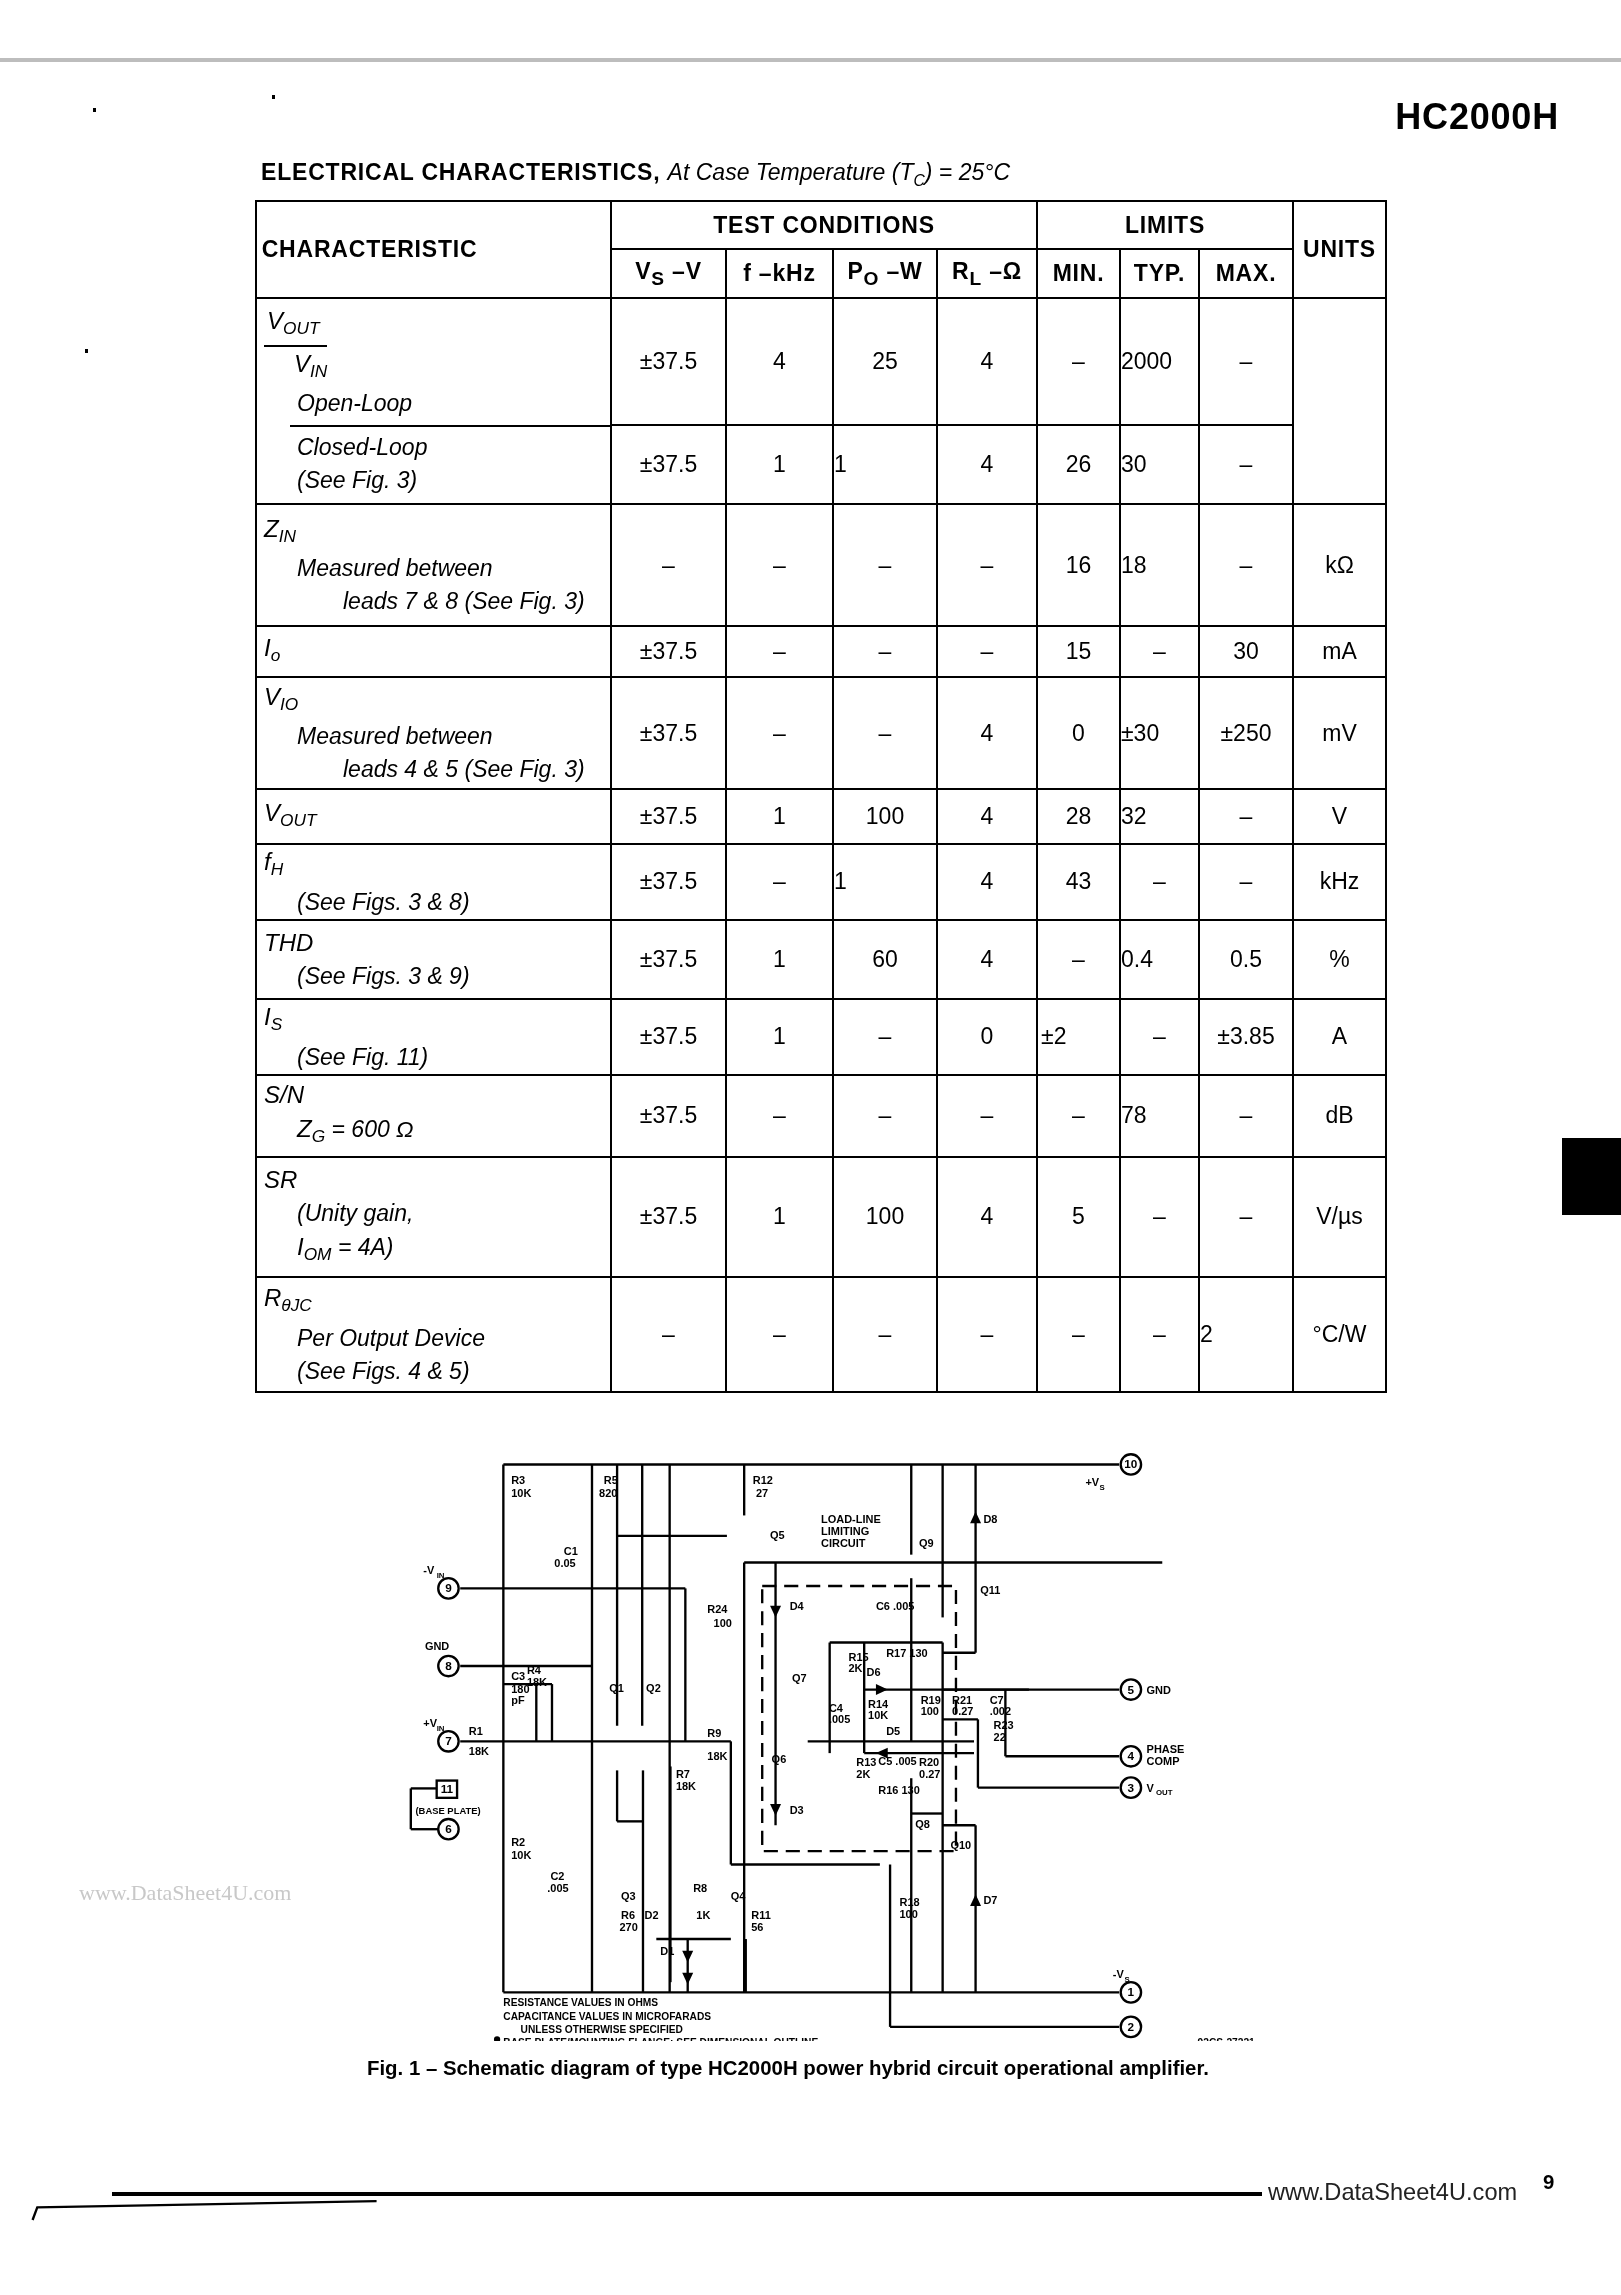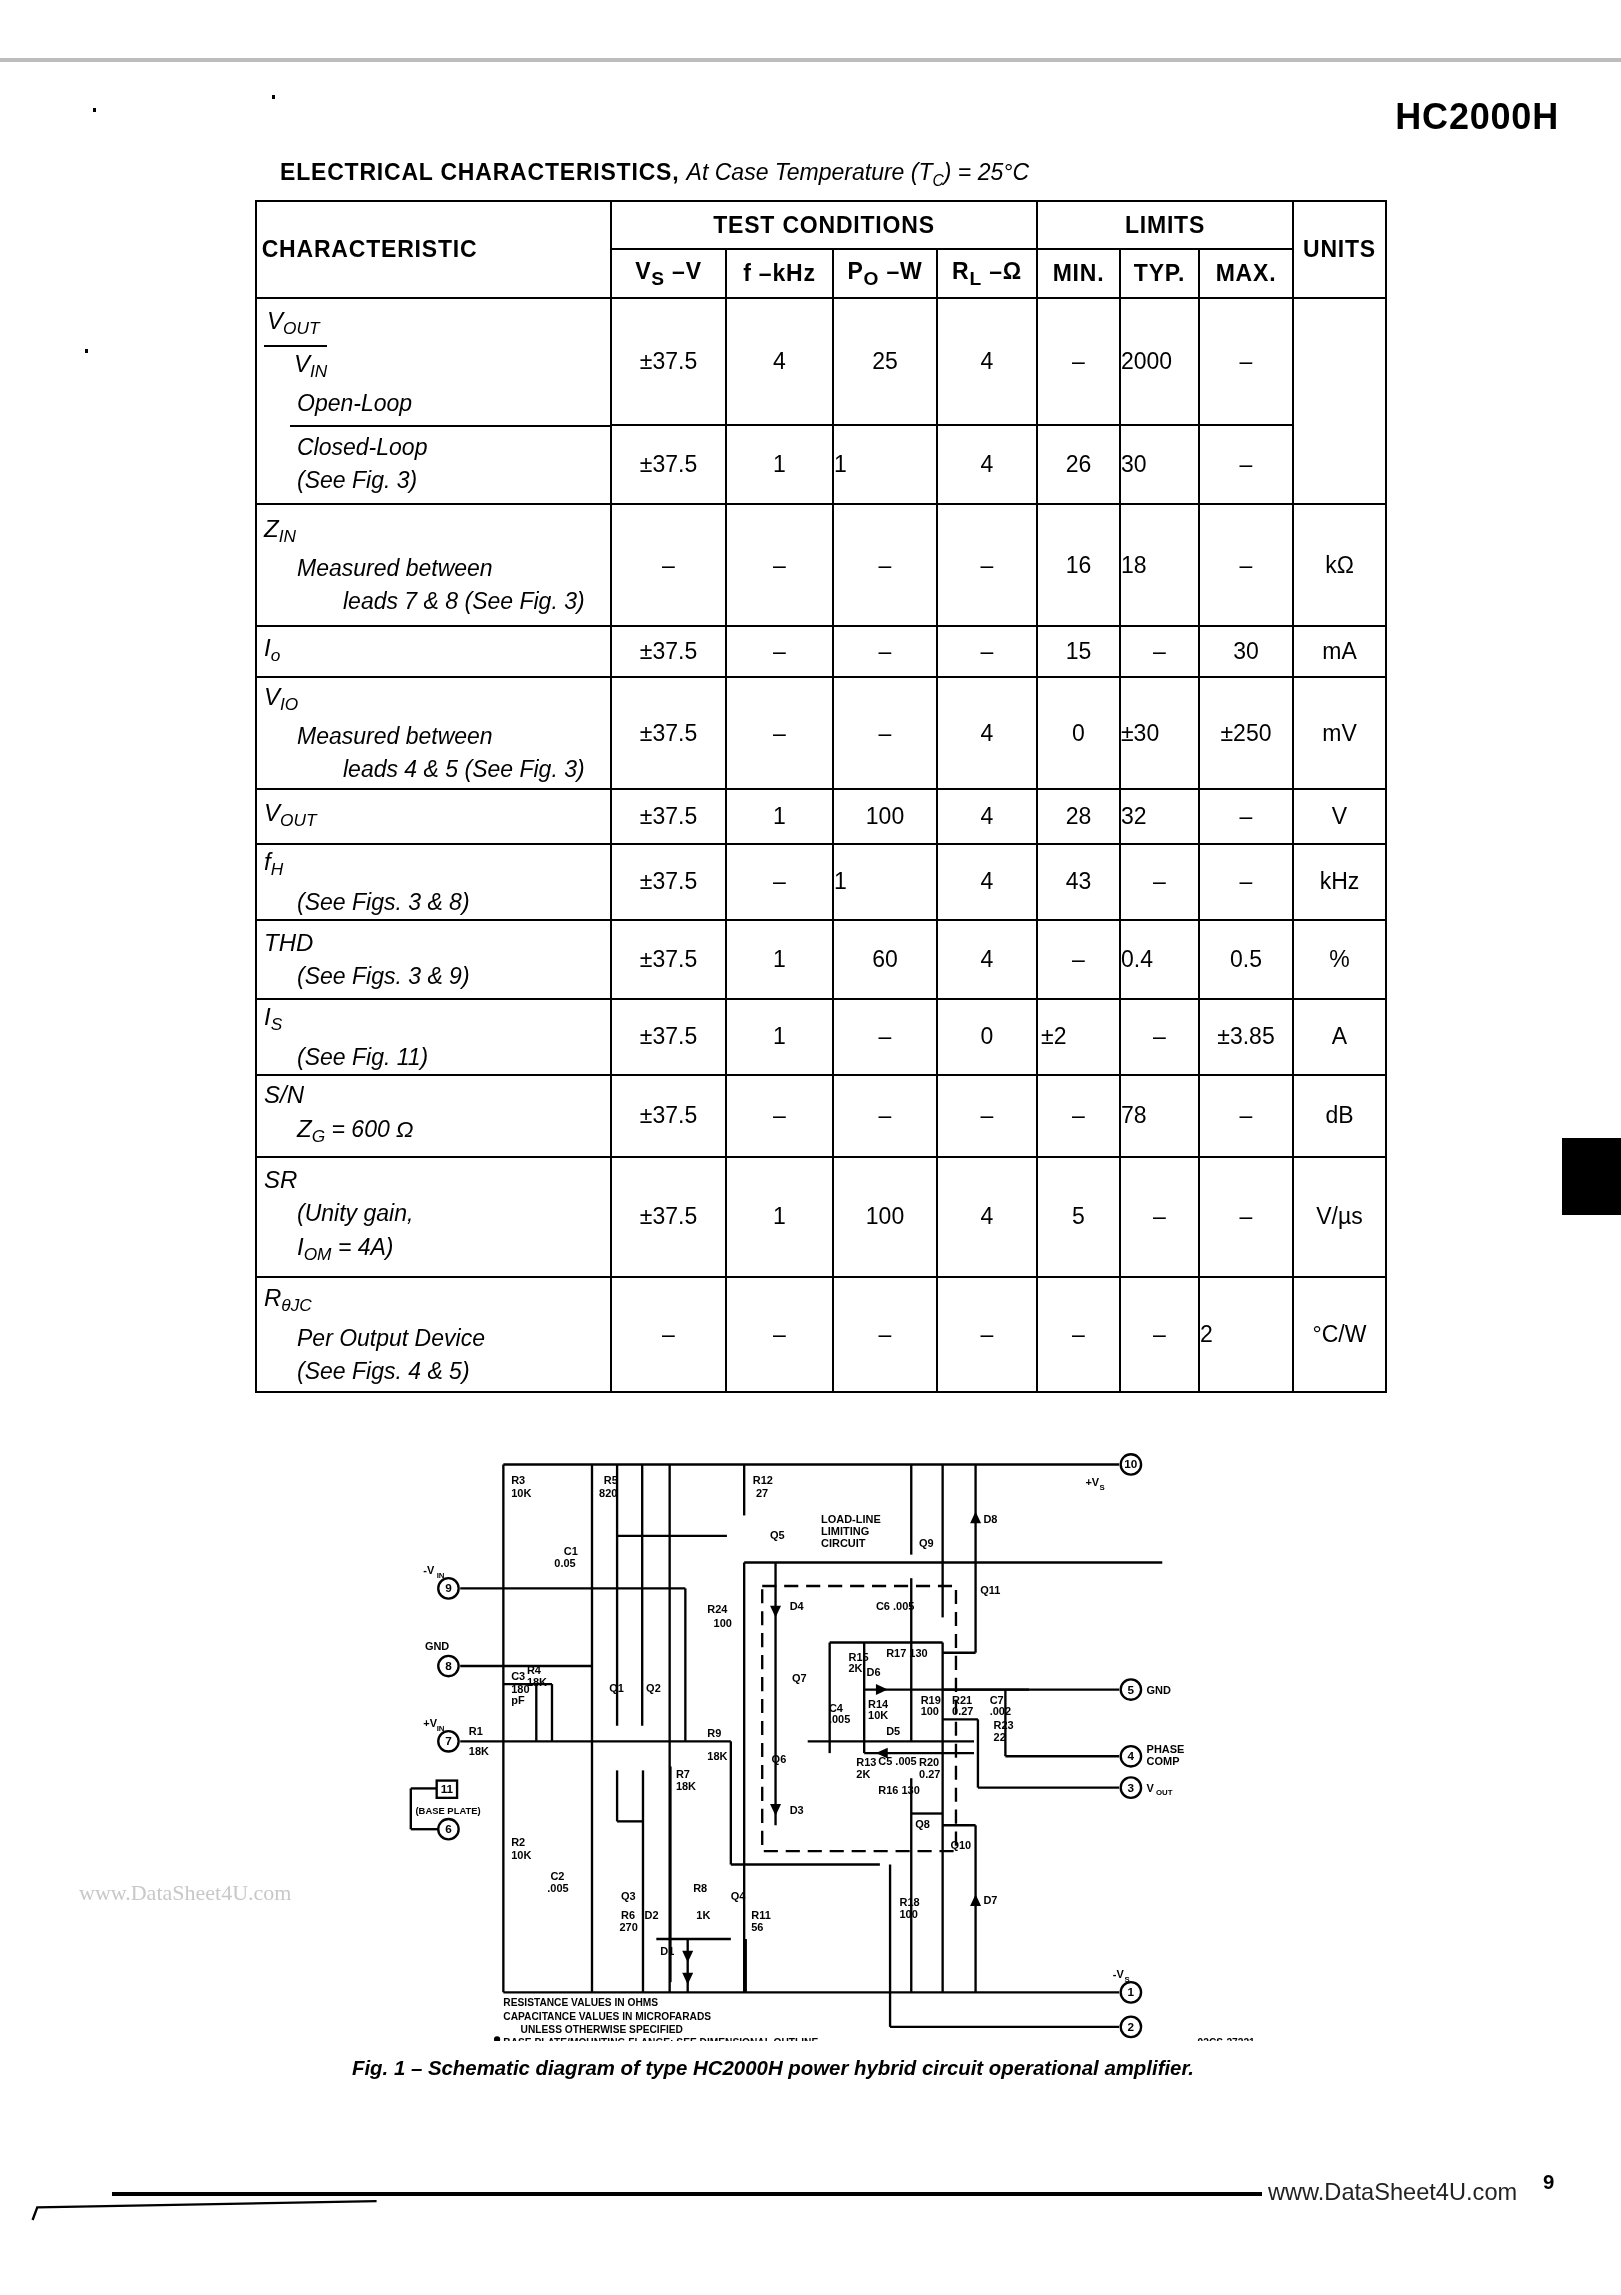--- a/index.html
+++ b/index.html
@@ -4,21 +4,21 @@
 <style>
   html, body { margin: 0; padding: 0; background: #ffffff; }
   body {
     width: 1622px; height: 2295px; position: relative; overflow: hidden;
     font-family: "Liberation Sans", "DejaVu Sans", sans-serif; color: #000;
   }
   .top-rule { position: absolute; left: 0; top: 58px; width: 1622px; height: 3.9px; background: #bdbdbd; }
   .part-number { position: absolute; right: 63px; top: 96px; font-size: 36px; font-weight: 700; letter-spacing: 0.8px; }
   .stray-dot { position: absolute; width: 3.1px; height: 3.9px; background: #000; }
   .section-title {
-    position: absolute; left: 261px; top: 159px; font-size: 23px; font-weight: 700; letter-spacing: 0.8px; margin-left: 19px;
+    position: absolute; left: 261px; top: 159px; font-size: 23px; font-weight: 700; letter-spacing: 0.8px;
   }
   .section-title .cond { font-style: italic; font-weight: 400; letter-spacing: 0; }
   .section-title sub { font-size: 15.7px; }
 
   
   .spec-table { position: absolute; left: 255px; top: 200px; width: 1131px; border-collapse: collapse; table-layout: fixed; }
   .spec-table td, .spec-table th {
     border: 2.4px solid #000; padding: 0; font-size: 23px; vertical-align: middle; font-weight: 400;
   }
   .spec-table th { font-weight: 700; text-align: center; letter-spacing: 0.8px; }
@@ -35,21 +35,21 @@
   .frac .den-part { display: block; padding-left: 30px; }
   .no-bottom { border-bottom: none !important; }
   .no-top { border-top: none !important; }
 
   
   .schematic { position: absolute; left: 393px; top: 1437px; width: 911px; height: 604px; }
   .schematic svg { width: 100%; height: 100%; }
   .schematic text { font-family: "Liberation Sans", sans-serif; font-weight: 700; fill: #000; }
 
   .caption {
-    position: absolute; left: 352px; top: 2057px; font-size: 20.4px; font-style: italic; font-weight: 700;
+    position: absolute; left: 367px; top: 2057px; font-size: 20.4px; font-weight: 700;
   }
   .watermark-left {
     position: absolute; left: 79px; top: 1880px; font-family: "Liberation Serif", "DejaVu Serif", serif;
     font-size: 22px; color: #c8c8c8;
   }
   .side-tab { position: absolute; left: 1562px; top: 1138px; width: 60px; height: 77px; background: #000; }
   .footer-rule { position: absolute; left: 112px; top: 2192px; width: 1150px; height: 3.9px; background: #000; }
   .footer-swoosh { position: absolute; left: 31px; top: 2198px; width: 377px; height: 23.6px; }
   .footer-url {
     position: absolute; left: 1268px; top: 2179px; font-size: 23.6px; font-weight: 400; color: #222;

